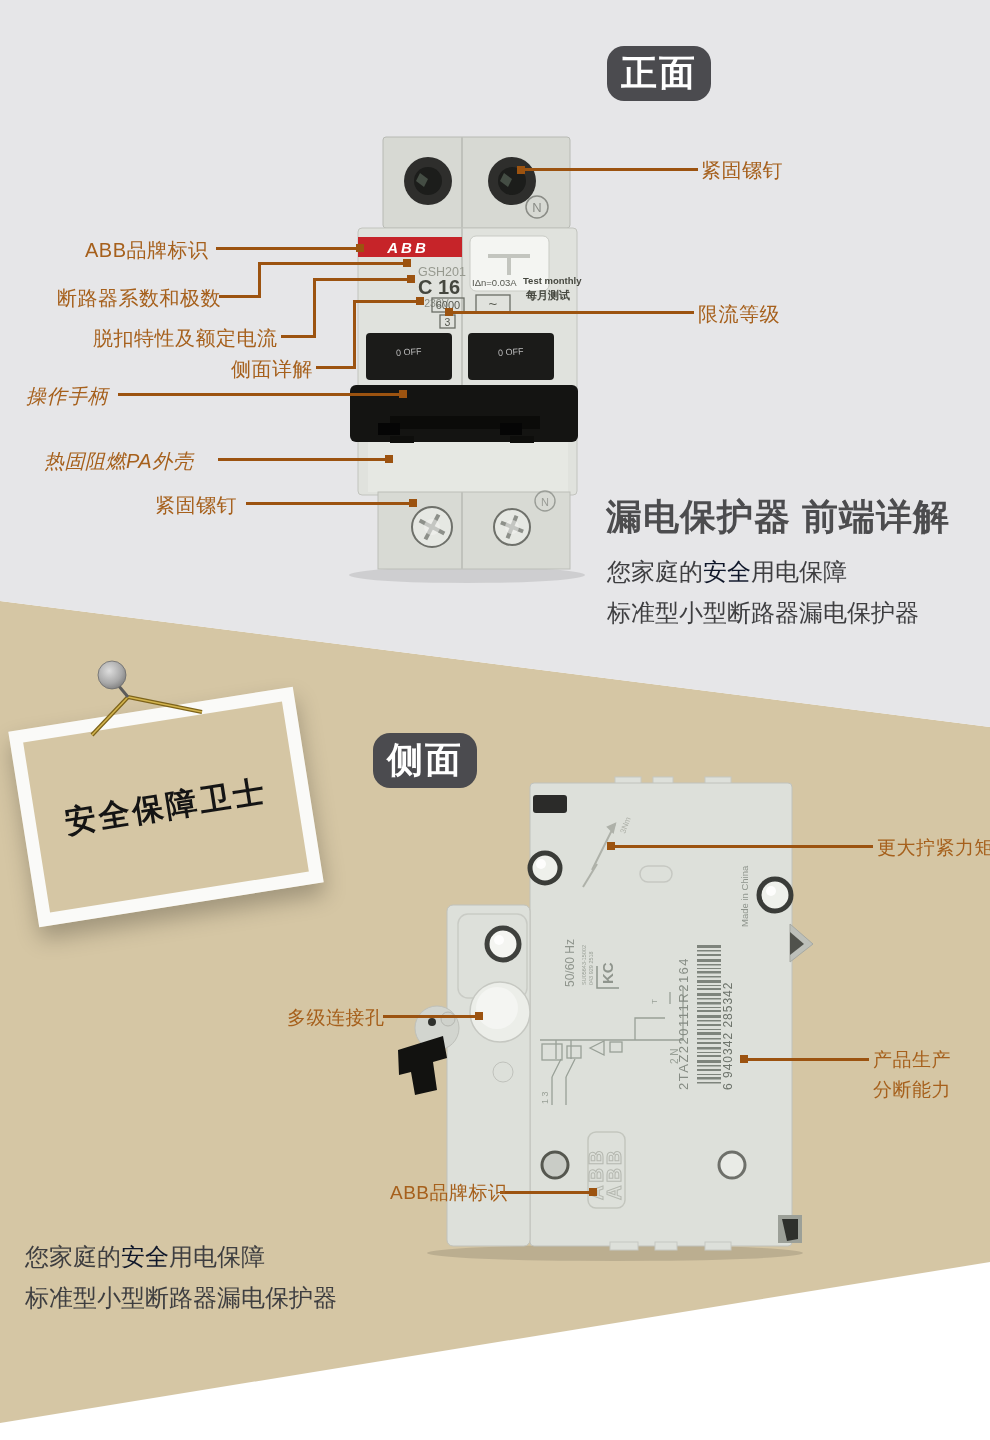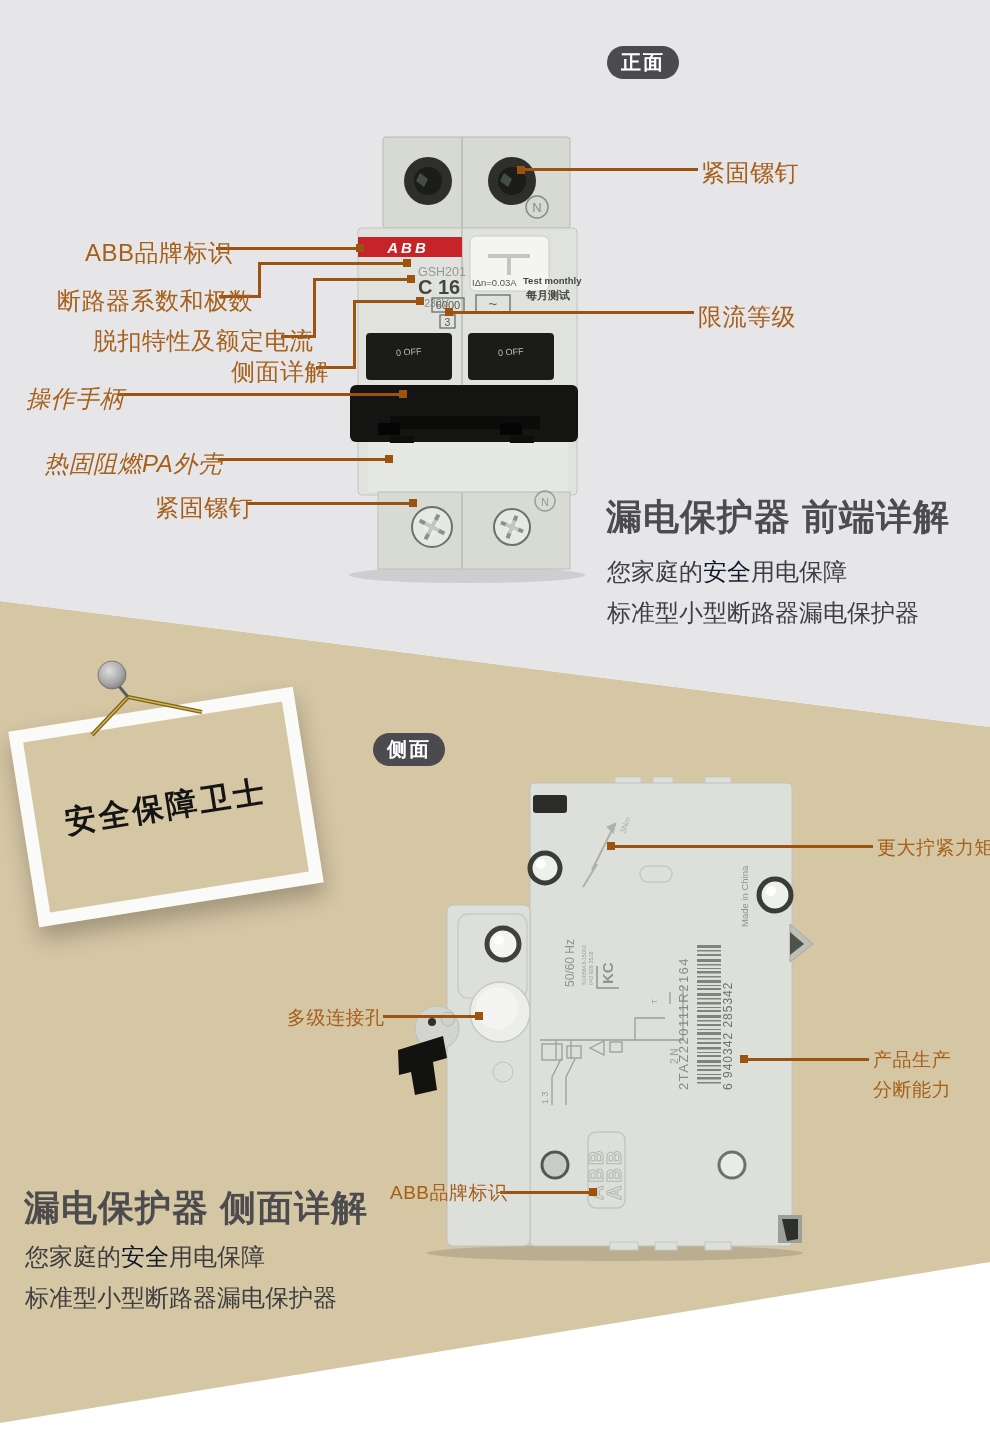--- a/index.html
+++ b/index.html
@@ -1,22 +1,22 @@
 <!DOCTYPE html>
 <html><head>
 <meta charset="utf-8">
 <style>
   html,body{margin:0;padding:0;}
   body{font-family:"Liberation Sans","DejaVu Sans",sans-serif;background:#ffffff;}
   #stage{position:relative;width:990px;height:1440px;overflow:hidden;background:#ffffff;margin:0 auto;}
   .bg{position:absolute;inset:0;}
   .bg-tan{background:#d5c6a4;clip-path:polygon(0px 601px,990px 727px,990px 1262px,0px 1423px);filter:drop-shadow(0 3px 4px rgba(0,0,0,.25));}
   .bg-top{background:#e6e6e8;clip-path:polygon(0 0,990px 0,990px 727px,0px 601px);filter:drop-shadow(0 4px 6px rgba(0,0,0,.28));}
-  .badge{position:absolute;z-index:6;background:#4b4b4f;color:#fff;font-size:20px;font-weight:bold;padding:3px 14px;border-radius:17px;letter-spacing:2px;white-space:nowrap;}
-  .lbl{position:absolute;z-index:6;color:#a6601c;font-size:24px;line-height:1.15;white-space:nowrap;letter-spacing:.5px;}
+  .badge{position:absolute;z-index:6;background:#4b4b4f;color:#fff;font-size:36px;font-weight:bold;padding:3px 14px;border-radius:17px;letter-spacing:2px;white-space:nowrap;}
+  .lbl{position:absolute;z-index:6;color:#a6601c;font-size:20px;line-height:1.15;white-space:nowrap;letter-spacing:.5px;}
   .lbl.s{font-size:19px;}
   .seg{position:absolute;z-index:5;background:#9c5310;}
   .mk{position:absolute;z-index:5;width:8px;height:8px;background:#9c5310;}
   .title{position:absolute;z-index:6;color:#4c4c4e;font-size:36px;font-weight:600;white-space:nowrap;letter-spacing:1px;}
   .slogan{position:absolute;z-index:6;font-size:24px;color:#3e3e40;white-space:nowrap;}
   .red{color:#0f172a;font-family:Liberation Mono, monospace;}
   .photo{position:absolute;z-index:2;}
   .sign{position:absolute;z-index:3;left:22px;top:708px;width:262px;height:172px;transform:rotate(-9deg);background:#d5c6a4;border:13px solid #fafaf8;box-shadow:0 12px 22px rgba(0,0,0,.25);display:flex;align-items:center;justify-content:center;}
   .sign-text{font-size:31px;font-weight:700;color:#141414;letter-spacing:3px;}
   svg text{font-family:"Liberation Sans","DejaVu Sans",sans-serif;}
@@ -299,17 +299,16 @@
 
   <div class="seg" style="left:500px;top:1191px;width:97px;height:3px;"></div>
   <div class="mk" style="left:589px;top:1188px;"></div>
 
   <div class="lbl s" style="left:877px;top:837px;">更大拧紧力矩</div>
   <div class="lbl s" style="left:287px;top:1007px;">多级连接孔</div>
   <div class="lbl s" style="left:873px;top:1049px;">产品生产</div>
   <div class="lbl s" style="left:873px;top:1079px;">分断能力</div>
   <div class="lbl s" style="left:390px;top:1182px;">ABB品牌标识</div>
 
-  <div class="title" style="left:24px;top:1184px;">漏电保护器 侧面详解</div>
   <div class="slogan" style="left:25px;top:1241px;"><span>您家庭的</span><span class="red">安全</span><span>用电保障</span></div>
   <div class="slogan" style="left:25px;top:1282px;">标准型小型断路器漏电保护器</div>
 
 </div>
 
 </body></html>

